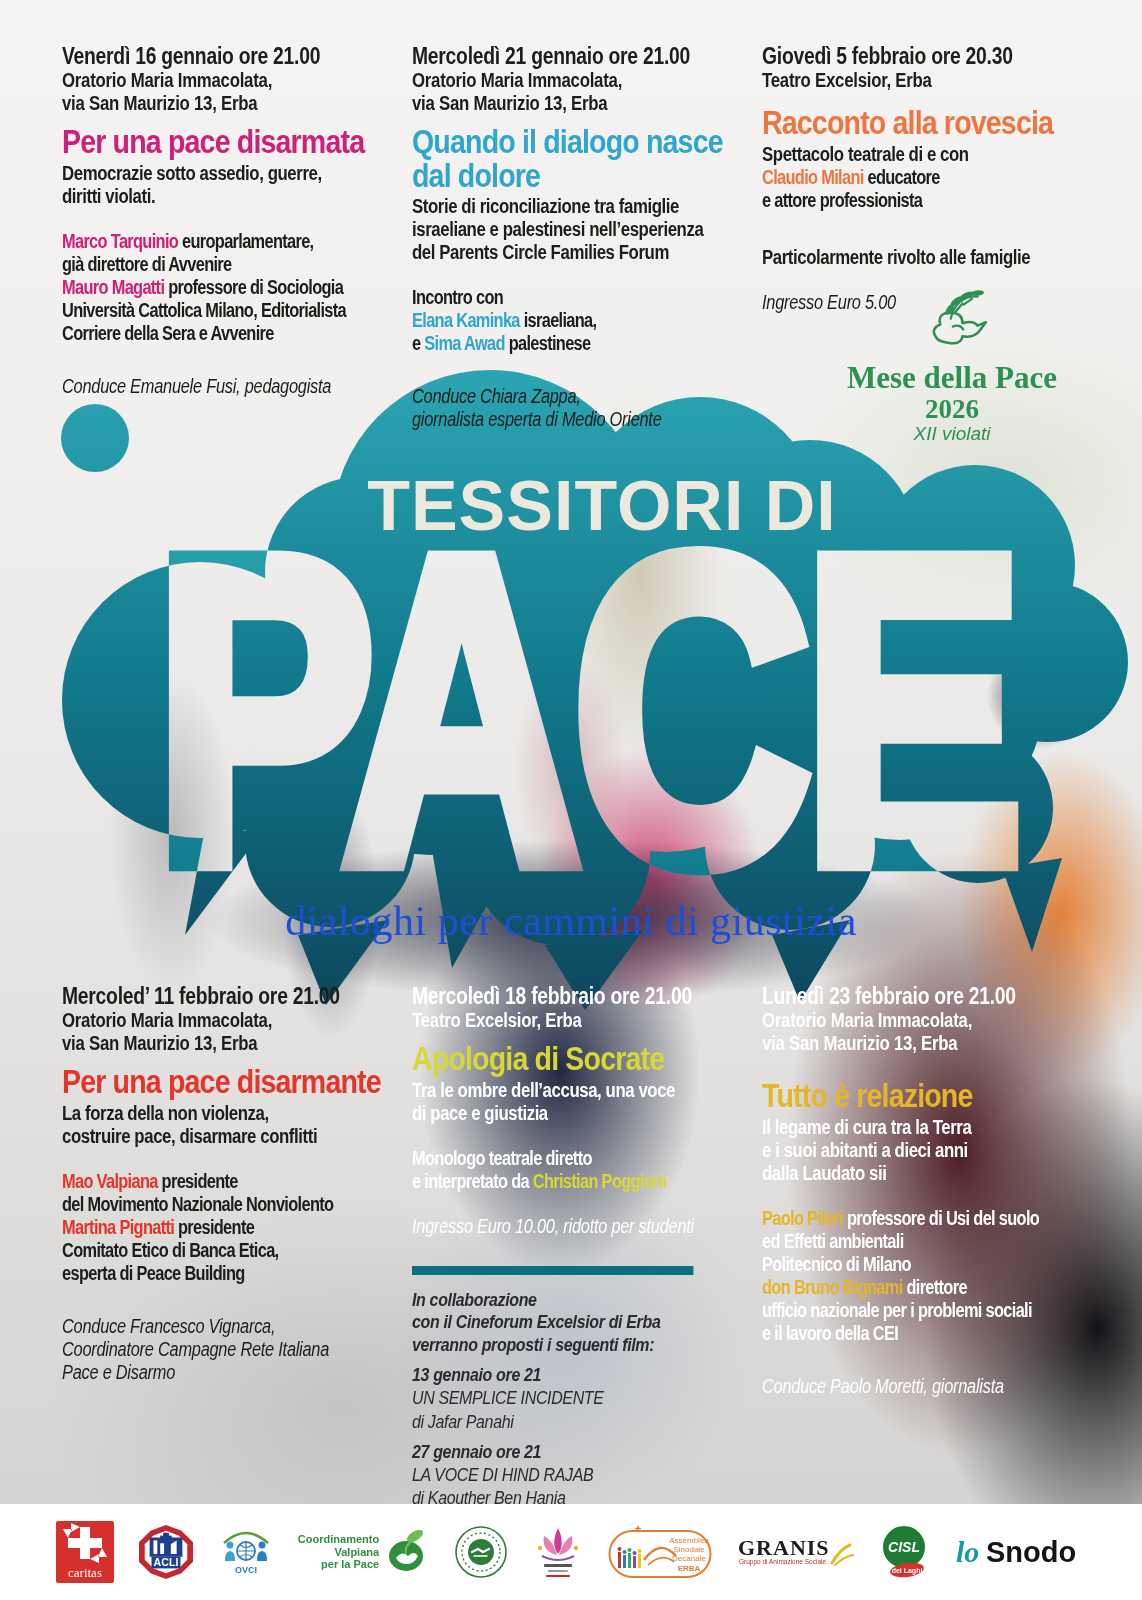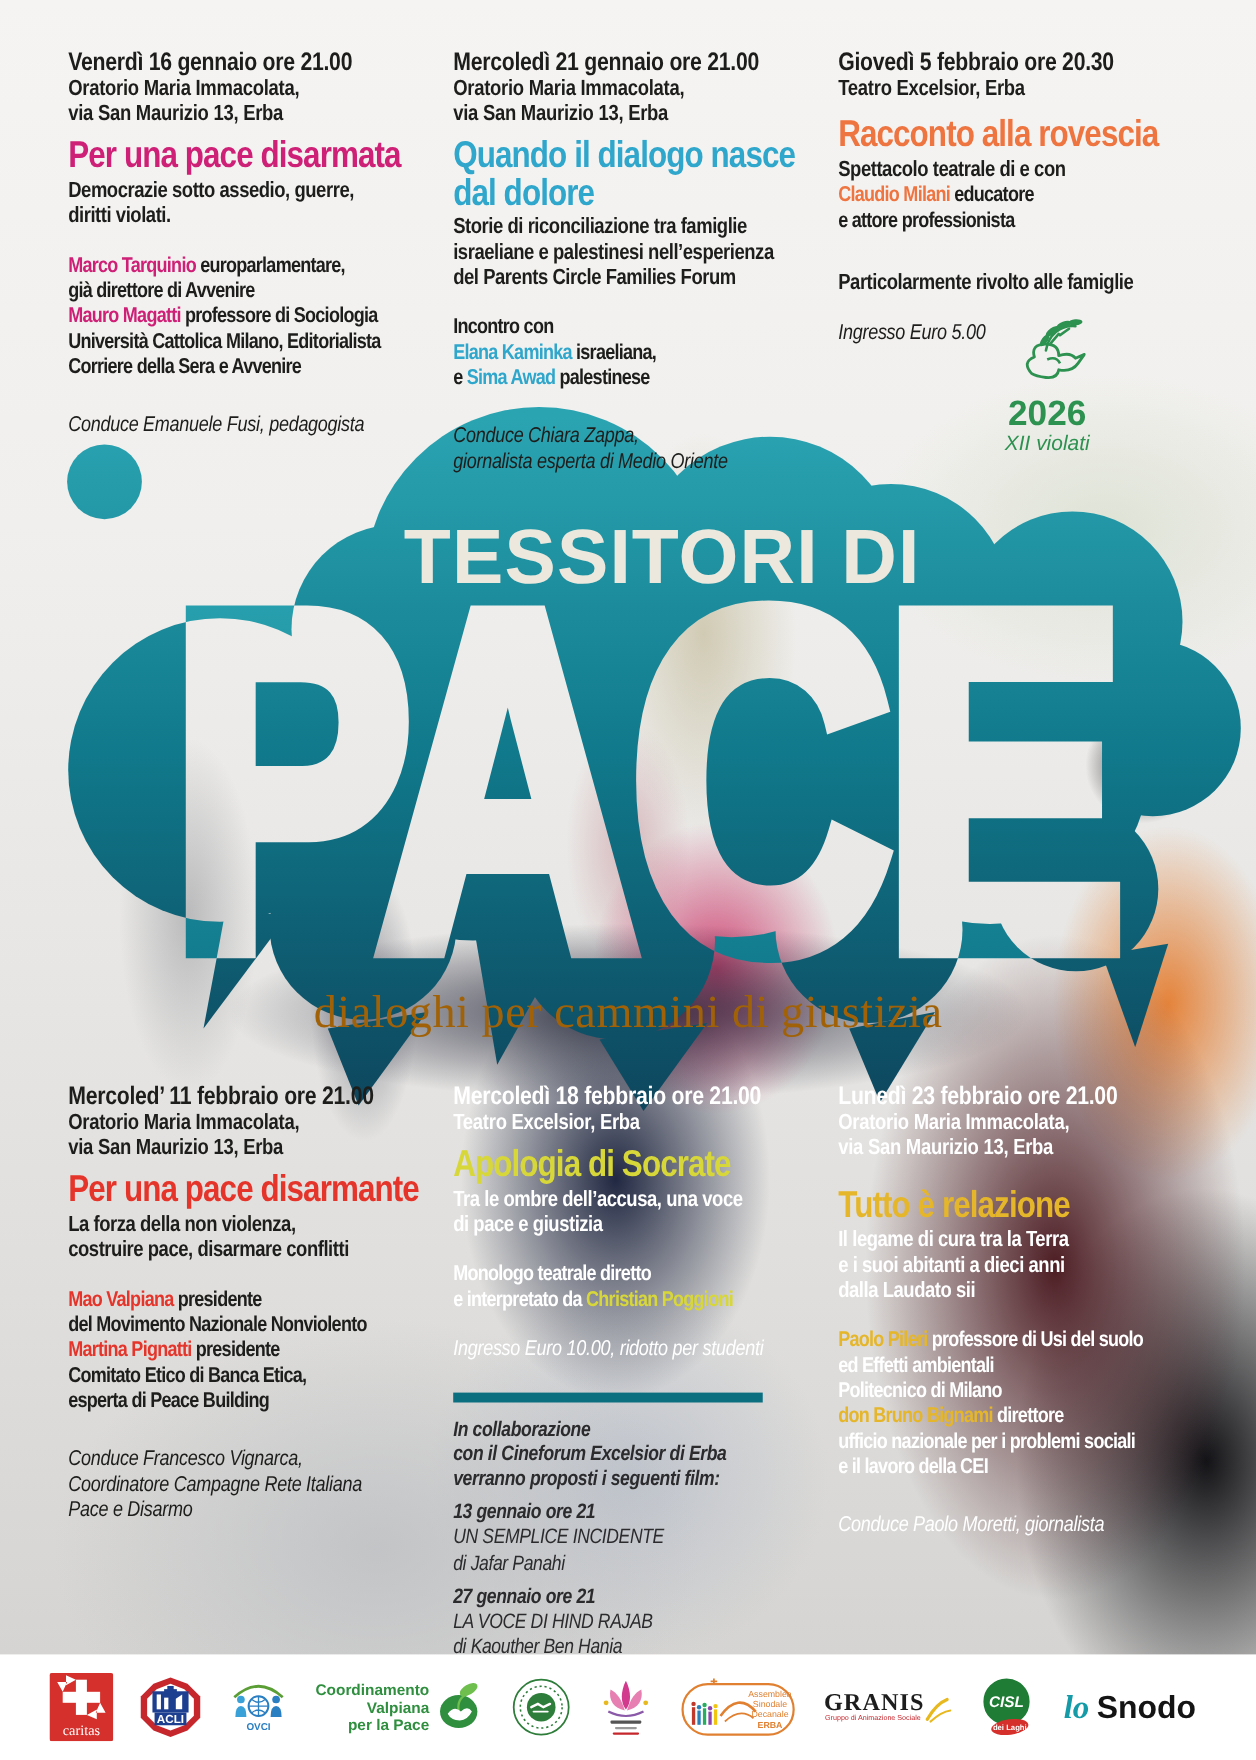--- a/index.html
+++ b/index.html
@@ -44,31 +44,31 @@
   .divider{width:335px;height:9px;background:#0c6f80;margin:28px 0 14px}
   .films-dark{color:#2b2b2d}
   .fintro{font-size:19px;font-weight:bold;font-style:italic;line-height:1.18;letter-spacing:-.4px}
   .film{margin-top:7px}
   .fdate{font-size:19px;font-weight:bold;font-style:italic;line-height:1.22;letter-spacing:-.4px}
   .ftitle,.fdir{font-size:19px;font-style:italic;line-height:1.22;letter-spacing:-.4px}
 
   
   .mese{position:absolute;left:818px;top:288px;width:268px;text-align:center;color:#2d9150}
   .mese-title{font-family:"Liberation Serif",serif;font-size:31px;font-weight:bold;line-height:1.05;margin-top:4px}
-  .mese-year{font-family:Liberation Sans, sans-serif;font-size:32px;font-weight:bold;line-height:1.05}
+  .mese-year{font-family:Liberation Serif, serif;font-size:27px;font-weight:bold;line-height:1.05}
   .mese-ed{font-size:19px;font-style:italic;line-height:1.2}
 
   .tagline{position:absolute;left:0;top:897px;width:1142px;text-align:center;
-    font-family:"Liberation Serif",serif;font-size:42px;color:#a16207;letter-spacing:.5px}
+    font-family:"Liberation Serif",serif;font-size:42px;color:#1d4ed8;letter-spacing:.5px}
 
   
   .band{position:absolute;left:0;bottom:0;width:1142px;height:96px;background:#ffffff;
     display:flex;align-items:center;justify-content:center;gap:24px}
   .logo{display:flex;align-items:center;justify-content:center}
-  .coord-text{text-align:right;color:#2f8f3f;font-weight:bold;font-size:14px;line-height:1.15;margin-right:3px}
+  .coord-text{text-align:right;color:#2f8f3f;font-weight:bold;font-size:11px;line-height:1.15;margin-right:3px}
   .granis-wrap{display:flex;flex-direction:column}
   .snodo-wrap{display:flex;align-items:flex-end}
 </style>
 </head>
 <body>
 
 <div class="poster">
   <div class="bg"></div>
 
   <svg class="brand-svg" width="1142" height="1600" viewBox="0 0 1142 1600">
@@ -171,20 +171,21 @@
       </g>
       <g fill="#2d9150">
         <ellipse cx="34" cy="11" rx="6" ry="2.6" transform="rotate(-35 34 11)"></ellipse>
         <ellipse cx="43" cy="6" rx="6" ry="2.6" transform="rotate(-20 43 6)"></ellipse>
         <ellipse cx="52" cy="4" rx="5.5" ry="2.4" transform="rotate(-5 52 4)"></ellipse>
         <ellipse cx="28" cy="18" rx="5.5" ry="2.4" transform="rotate(-55 28 18)"></ellipse>
       </g>
       <path d="M18,44 q-8,-9 2,-13 q-3,-10 9,-10 q10,0 10,9 q9,-3 13,2 l7,-3 l-5,7 q-5,7 -15,5 q-1,7 -10,6 q-8,-1 -11,-3 z" fill="none" stroke="#2d9150" stroke-width="2.2" stroke-linejoin="round"></path>
       <path d="M30,33 q7,-3 10,3" fill="none" stroke="#2d9150" stroke-width="2"></path>
     </svg>
+    <div class="mese-title">Mese della Pace</div>
     <div class="mese-year">2026</div>
     <div class="mese-ed">XII violati</div>
   </div>
 
   <div class="tagline">dialoghi per cammini di giustizia</div>
 
   <div class="ev" style="left:62px;top:984px">
     <div class="date">Mercoled’ 11 febbraio ore 21.00</div>
     <div class="venue">Oratorio Maria Immacolata,</div>
     <div class="venue">via San Maurizio 13, Erba</div>

